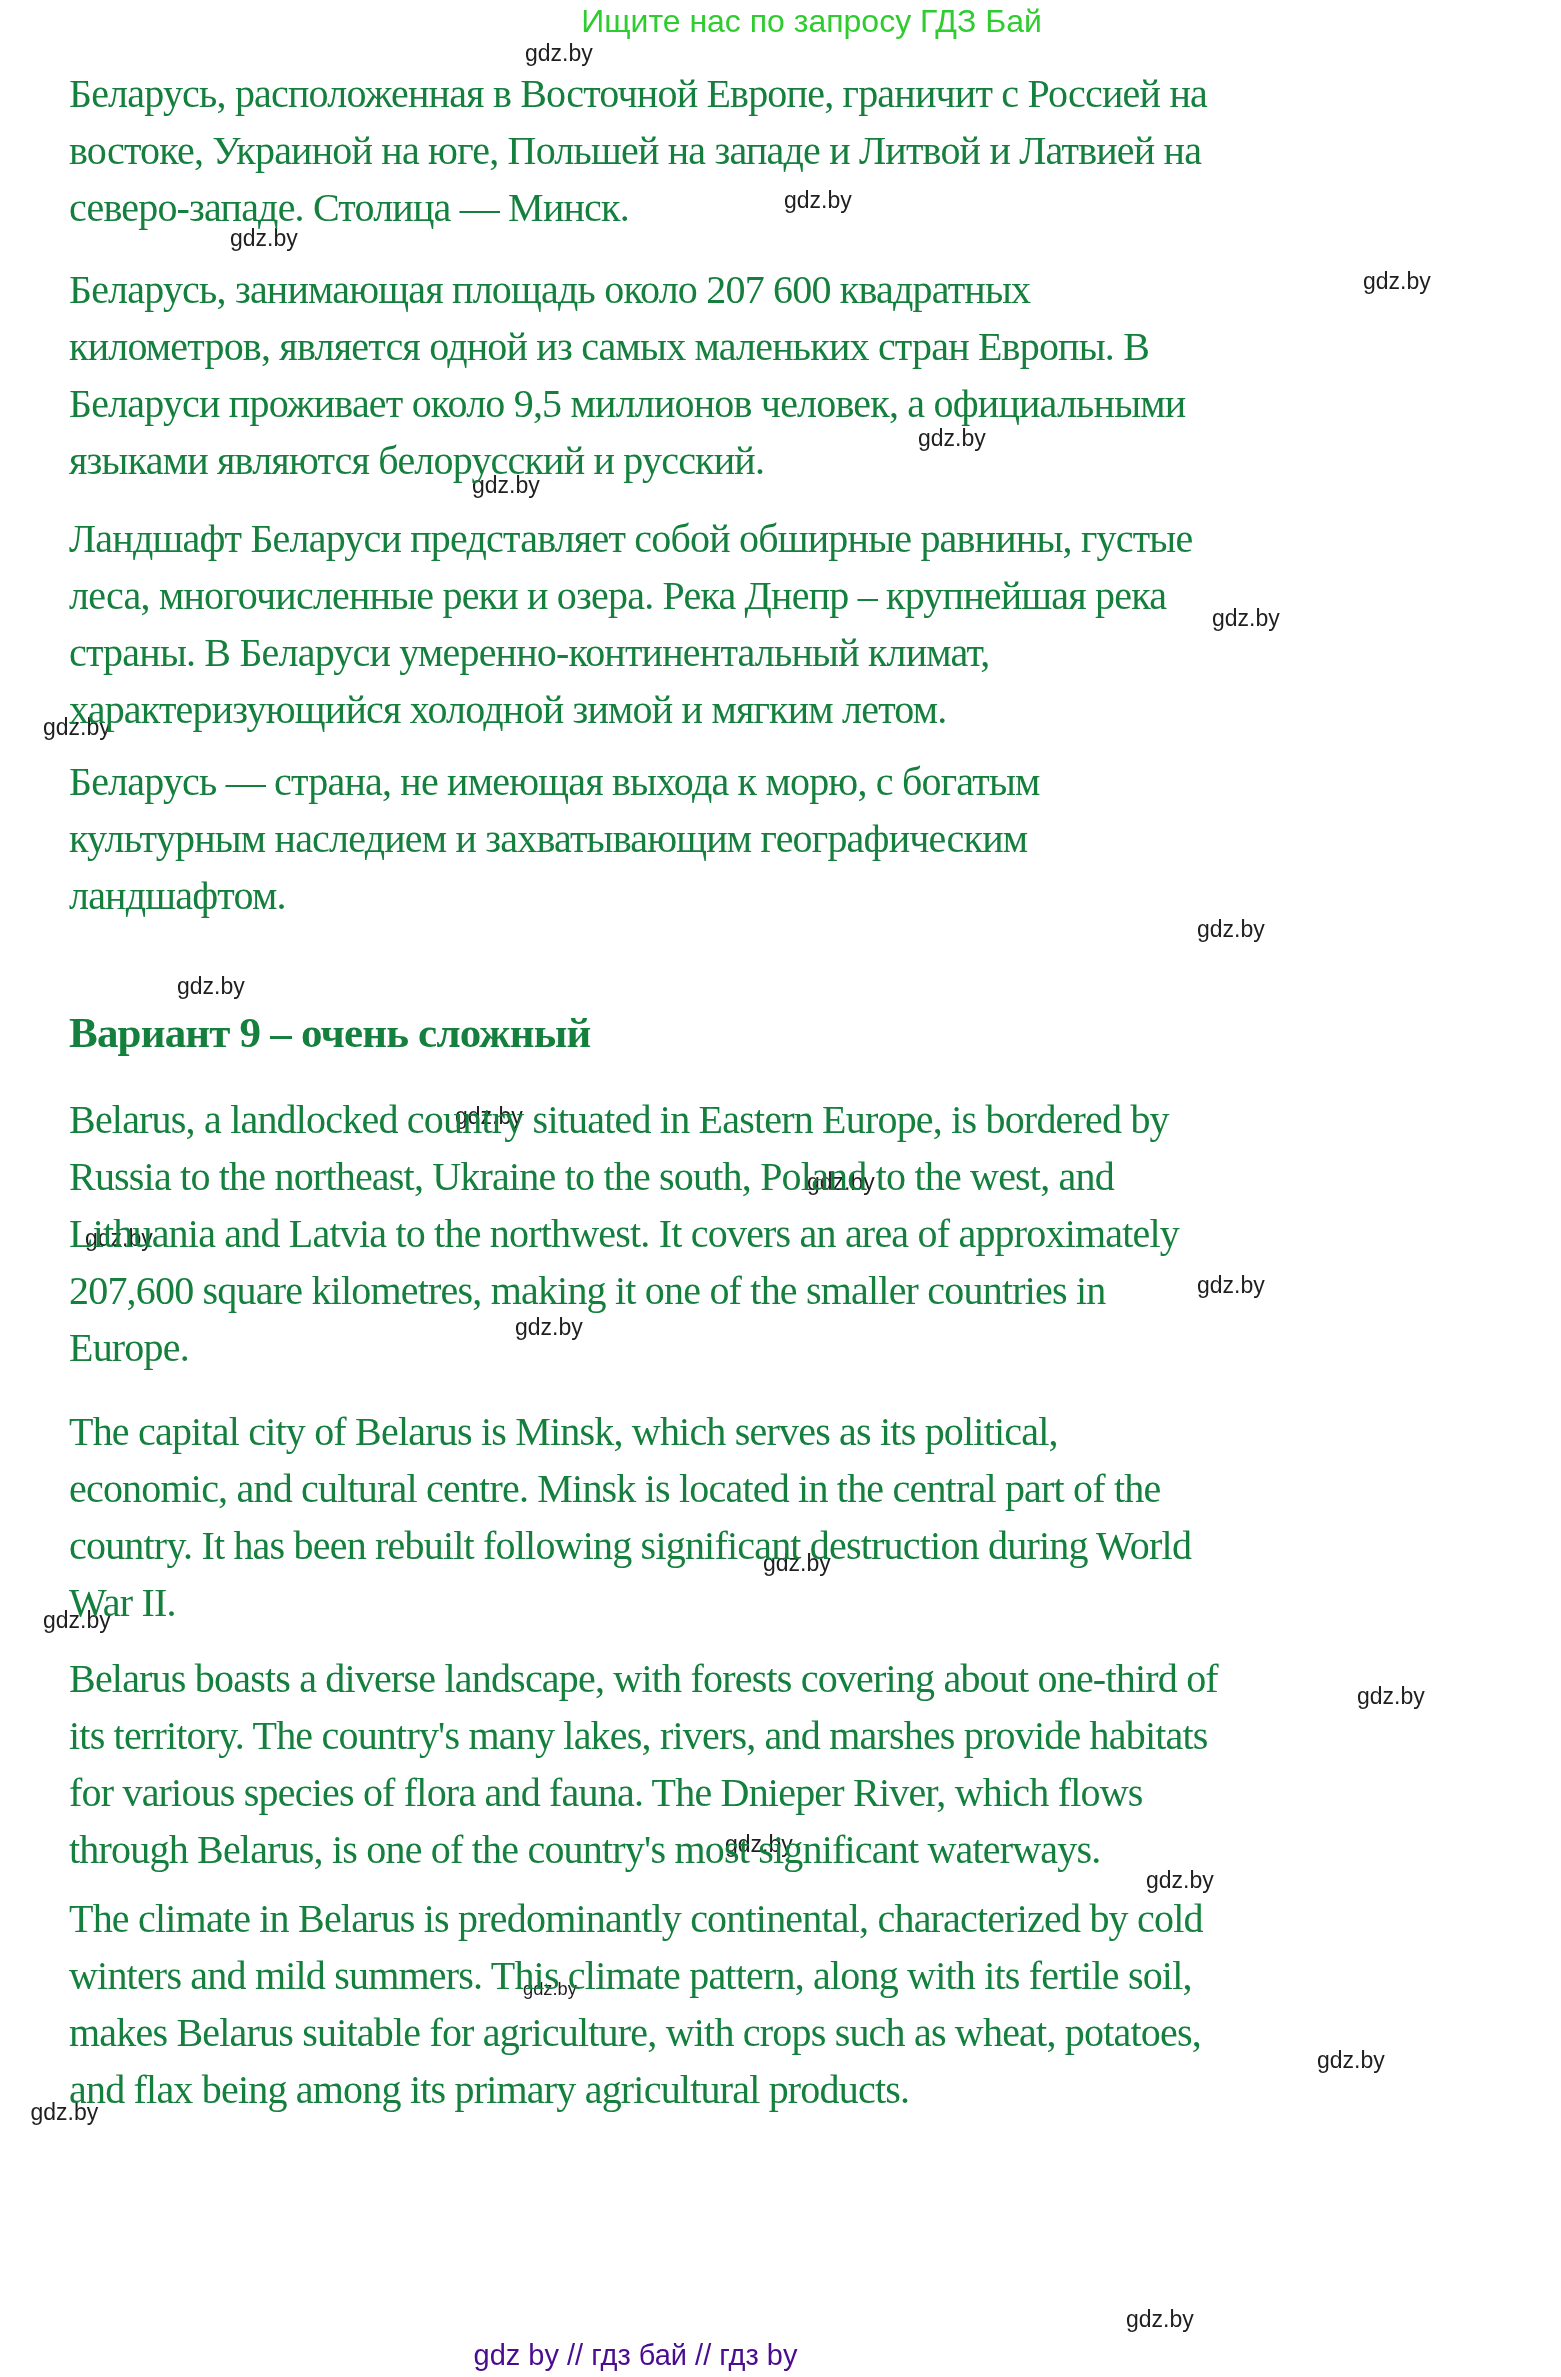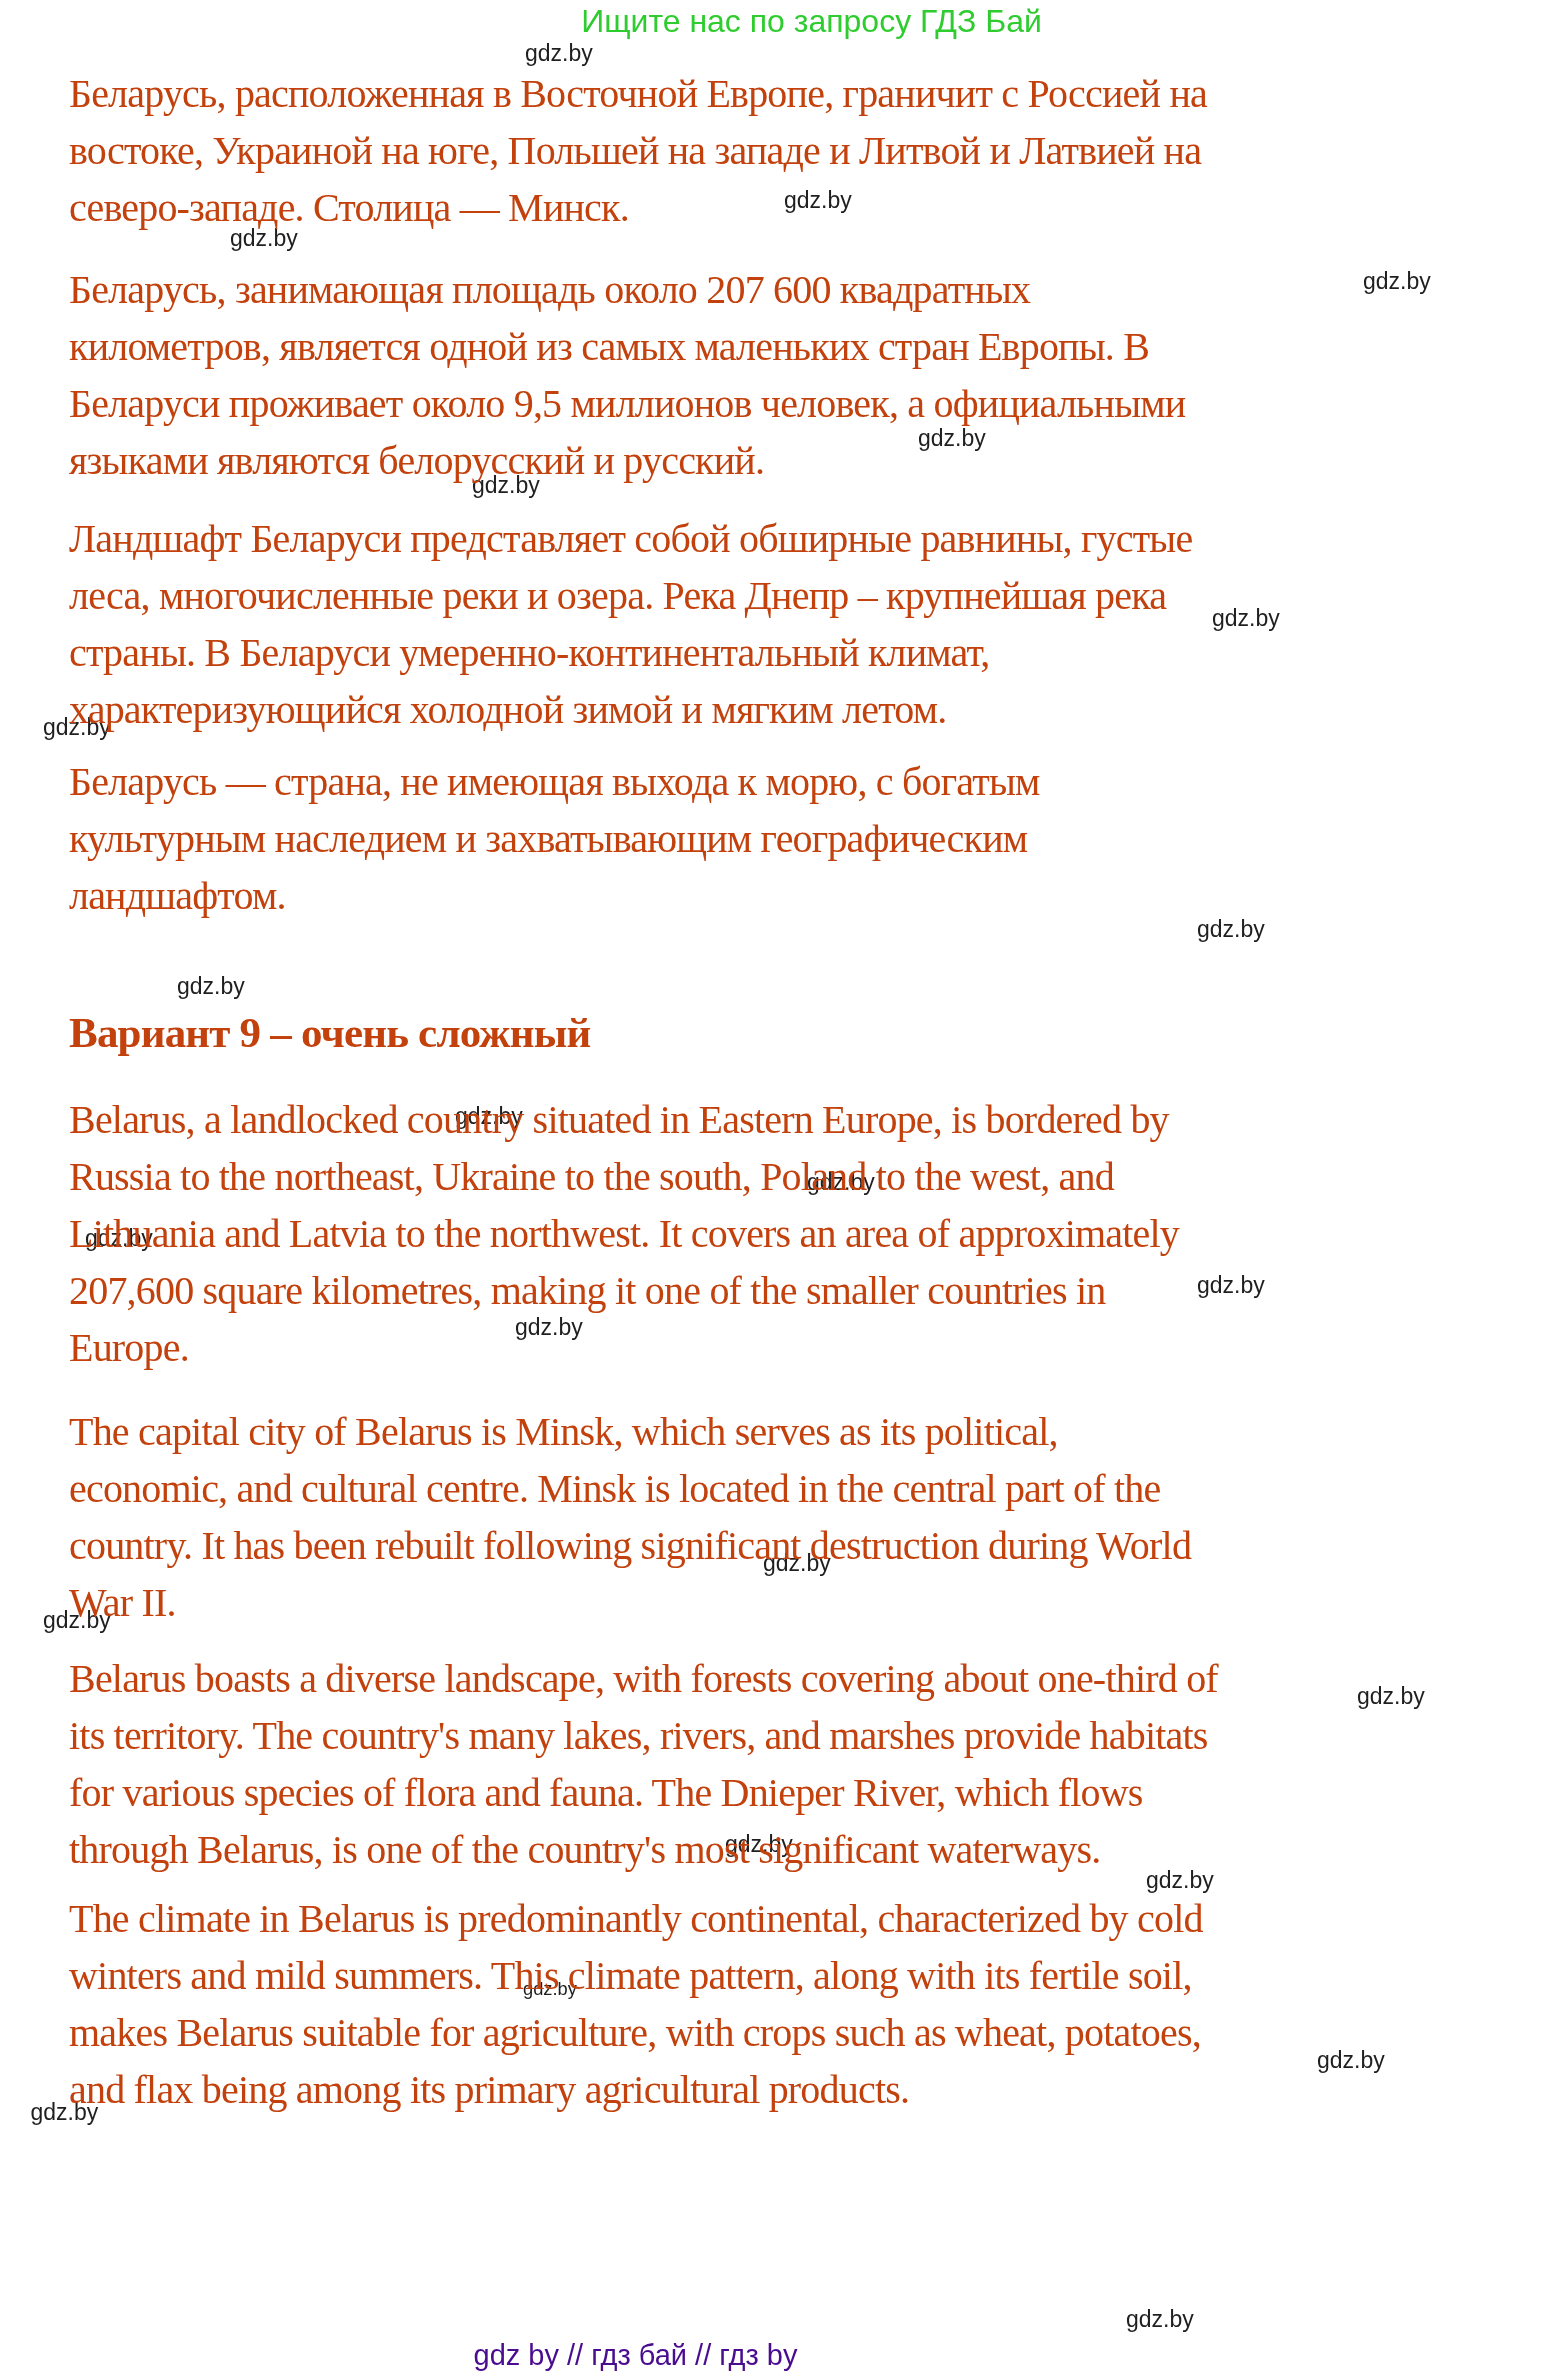--- a/index.html
+++ b/index.html
@@ -13,21 +13,21 @@
   .banner {
     position: absolute; top: 3px; left: 0; width: 1561px;
     text-align: center;
     font-family: "Liberation Sans", sans-serif;
     font-size: 32px; font-weight: 500;
     color: #2ecc2e;
     padding-left: 31px;
   }
   .text-col {
     position: absolute; left: 69px; top: 65px; width: 1462px;
-    color: #c2410c;
+    color: #15803d;
   }
   .text-col p {
     margin: 0; padding: 0;
     font-size: 40px; line-height: 57px;
     letter-spacing: -0.8px;
     white-space: pre-line;
   }
   .heading {
     font-weight: bold;
     font-size: 43px !important;

